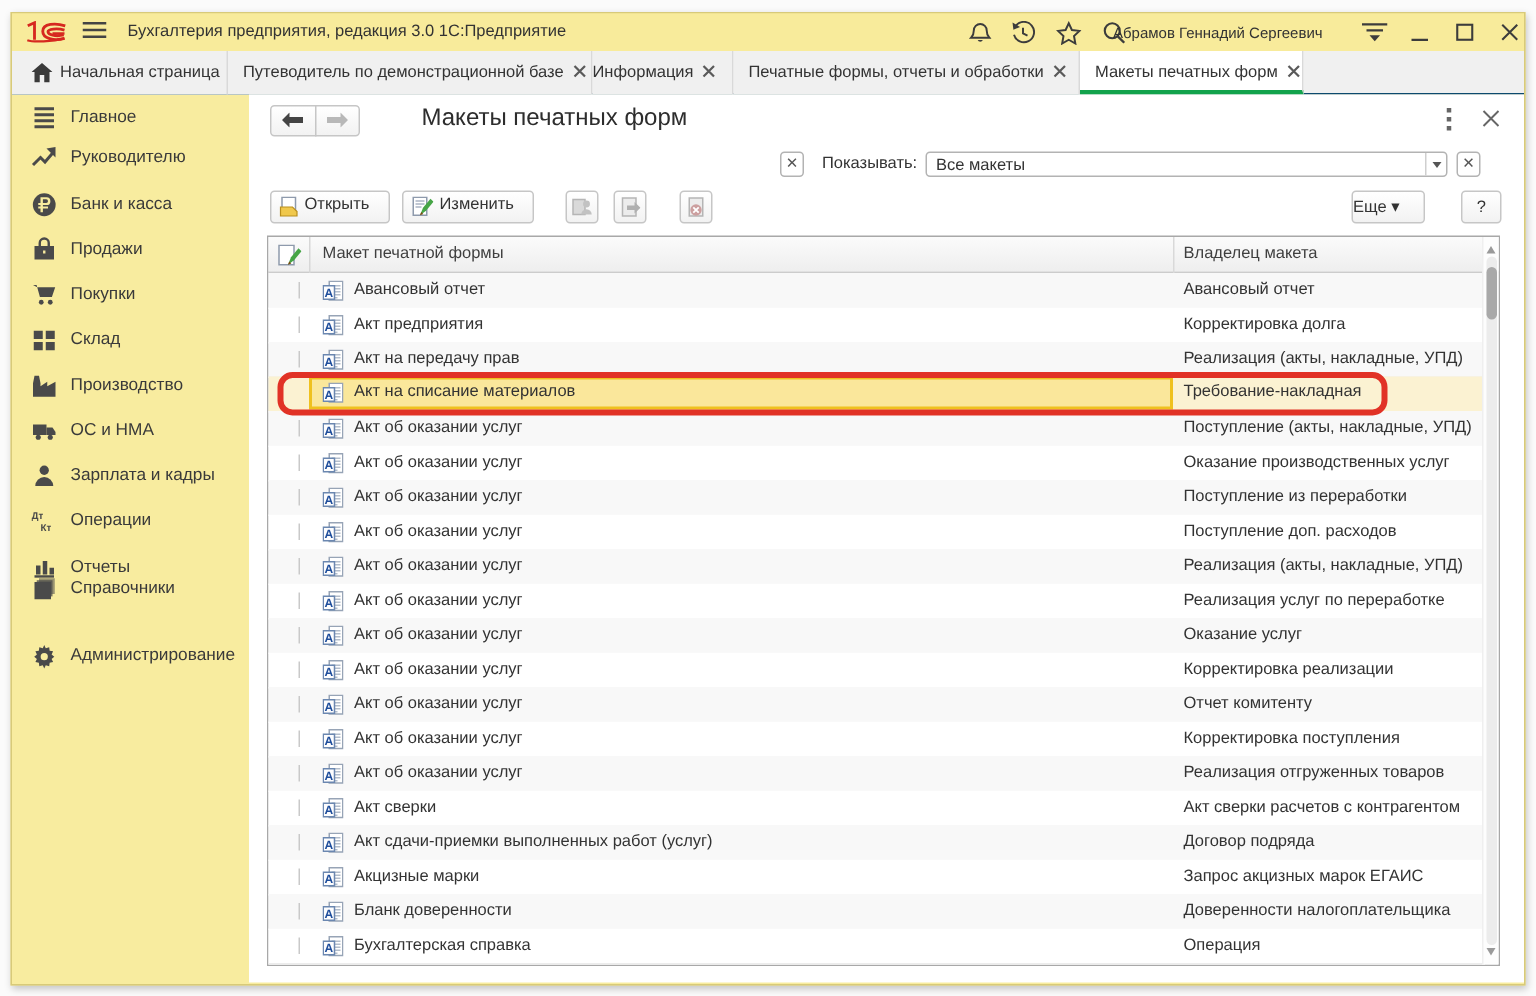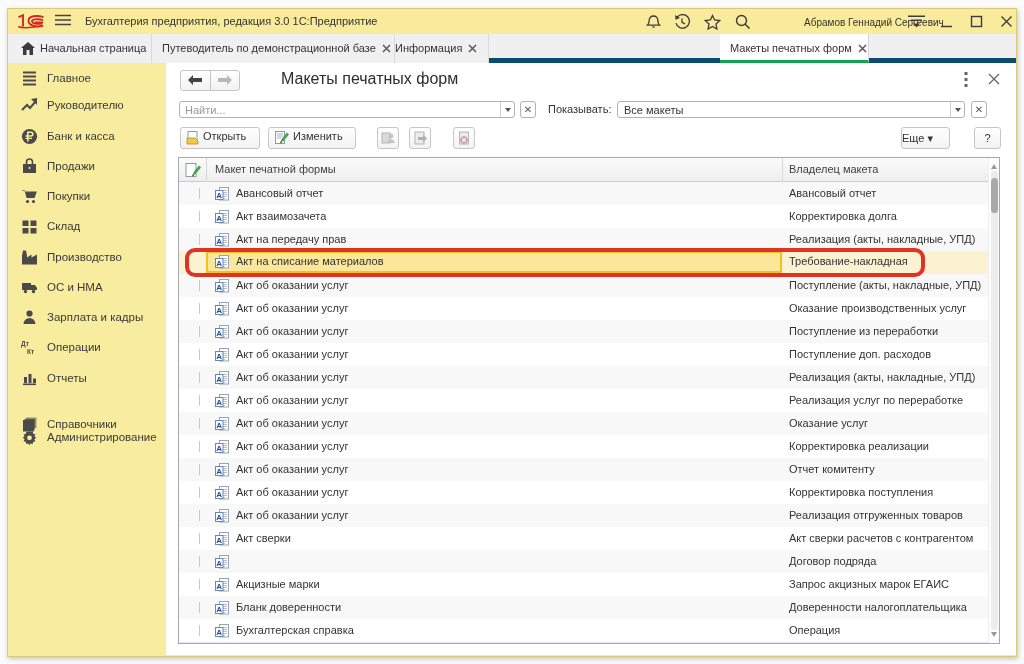--- a/index.html
+++ b/index.html
@@ -3,21 +3,21 @@
 <meta charset="utf-8">
 <style>
 * { margin:0; padding:0; box-sizing:border-box; }
 html,body { width:1024px; height:664px; background:#fbfbfb; font-family:"Liberation Sans", sans-serif; overflow:hidden; }
 .abs { position:absolute; }
 #win { position:absolute; left:7px; top:8px; width:1010px; height:649px; background:#f8ec9f; border:1px solid #d8ca79; box-shadow:1px 2px 5px rgba(0,0,0,.22); }
 
 #titlebar { position:absolute; left:0; top:0; width:100%; height:25px; background:#f8eb9b; }
 #titlebar .ttl { position:absolute; left:77px; top:6px; font-size:11px; color:#333; }
 
-#tabbar { position:absolute; left:0; top:25px; width:100%; height:29px; background:#f0f0f0; border-bottom:5px solid #0c4a6e; }
+#tabbar { position:absolute; left:0; top:25px; width:100%; height:29px; background:#f0f0f0; border-bottom:1px solid #0c4a6e; }
 .tab { position:absolute; top:0; height:29px; background:#f0f0f0; border-right:1px solid #d9d9d9; font-size:11px; color:#333; line-height:29px; white-space:nowrap; }
 .tab .x { margin-left:6px; }
 .tab .x svg { display:inline-block; vertical-align:-0.5px; }
 .tab.active { background:#fff; border-bottom:3px solid #12a34c; }
 
 #side { position:absolute; left:0; top:54px; width:200px; bottom:0; }
 .sitem { position:absolute; left:0; width:169px; height:30px; }
 .sitem .ic { position:absolute; left:13px; top:5px; width:17px; height:17px; }
 .sitem .tx { position:absolute; left:39px; top:7px; font-size:11.5px; color:#3a3a3a; }
 
@@ -69,21 +69,21 @@
         <path fill="#3c3c3c" d="M1 1 L1.6 5.8 L6 4 Z"></path>
         <path fill="none" stroke="#3c3c3c" stroke-width="1.3" d="M8 4.5 V8.3 L11 9.8"></path>
       </svg>
     <svg class="abs" style="left:696px;top:5px" width="17" height="16" viewBox="0 0 17 16">
         <path fill="none" stroke="#3c3c3c" stroke-width="1.3" d="M8.5 1.5 L10.6 6 L15.6 6.6 L12 10 L12.9 15 L8.5 12.5 L4.1 15 L5 10 L1.4 6.6 L6.4 6 Z"></path>
       </svg>
     <svg class="abs" style="left:727px;top:5px" width="16" height="16" viewBox="0 0 16 16">
         <circle cx="6.5" cy="6.5" r="5" fill="none" stroke="#3c3c3c" stroke-width="1.4"></circle>
         <path stroke="#3c3c3c" stroke-width="1.6" d="M10.2 10.2 L14.5 14.5"></path>
       </svg>
-    <div class="abs" style="left:796px;top:8px;font-size:10px;color:#333;">Абрамов Геннадий Сергеевич</div>
+    <div class="abs" style="left:734px;top:8px;font-size:10px;color:#333;">Абрамов Геннадий Сергеевич</div>
     <svg class="abs" style="left:900px;top:6px" width="17" height="13" viewBox="0 0 17 13">
         <g stroke="#3c3c3c" stroke-width="1.5">
           <path d="M0 1.2h17M3 5.2h11"></path>
         </g>
         <path fill="#3c3c3c" d="M5 8.5 h7 L8.5 12.5 Z"></path>
       </svg>
     <svg class="abs" style="left:932px;top:6px" width="13" height="13" viewBox="0 0 13 13">
         <path stroke="#3c3c3c" stroke-width="1.5" d="M1 11.5 h11"></path>
       </svg>
     <svg class="abs" style="left:962px;top:6px" width="13" height="13" viewBox="0 0 13 13">
@@ -105,20 +105,25 @@
     <div class="tab" style="left:144px;width:243px;"><span style="margin-left:10px">Путеводитель по демонстрационной базе</span><span class="x"><svg width="9" height="9" viewBox="0 0 9 9">
             <g stroke="#5a5a5a" stroke-width="1.5">
               <path d="M1 1 L8 8 M8 1 L1 8"></path>
             </g>
           </svg></span></div>
     <div class="tab" style="left:387px;width:94px;"><span style="">Информация</span><span class="x"><svg width="9" height="9" viewBox="0 0 9 9">
             <g stroke="#5a5a5a" stroke-width="1.5">
               <path d="M1 1 L8 8 M8 1 L1 8"></path>
             </g>
           </svg></span></div>
+    <div class="tab" style="left:481px;width:231px;"><span style="margin-left:10px">Печатные формы, отчеты и обработки</span><span class="x"><svg width="9" height="9" viewBox="0 0 9 9">
+            <g stroke="#5a5a5a" stroke-width="1.5">
+              <path d="M1 1 L8 8 M8 1 L1 8"></path>
+            </g>
+          </svg></span></div>
     <div class="tab active" style="left:712px;width:149px;"><span style="margin-left:10px">Макеты печатных форм</span><span class="x"><svg width="9" height="9" viewBox="0 0 9 9">
             <g stroke="#5a5a5a" stroke-width="1.5">
               <path d="M1 1 L8 8 M8 1 L1 8"></path>
             </g>
           </svg></span></div>
   </div>
   <div class="abs" style="left:158px;top:54px;width:10px;height:592px;background:#fff;"></div>
   <div id="side">
     <div class="sitem" style="top:2px;">
         <div class="ic">
@@ -230,21 +235,21 @@
             <g fill="#4a4a4a">
               <rect x="2" y="13.5" width="13" height="1.6"></rect>
               <rect x="3" y="7" width="3" height="6"></rect>
               <rect x="7.5" y="4" width="3" height="9"></rect>
               <rect x="12" y="8.5" width="3" height="4.5"></rect>
             </g>
           </svg>
         </div>
         <div class="tx">Отчеты</div>
       </div>
-    <div class="sitem" style="top:348px;">
+    <div class="sitem" style="top:316px;">
         <div class="ic">
           <svg width="17" height="17" viewBox="0 0 17 17">
             <g fill="#4a4a4a">
               <rect x="5" y="1.5" width="10.5" height="10.5" opacity="0.55"></rect>
               <rect x="3.5" y="2.8" width="10.5" height="10.8" opacity="0.75"></rect>
               <rect x="2" y="4" width="11" height="11.5"></rect>
             </g>
           </svg>
         </div>
         <div class="tx">Справочники</div>
@@ -276,24 +281,20 @@
           <rect x="0.5" y="7" width="3" height="3"></rect>
           <rect x="0.5" y="13" width="3" height="3"></rect>
         </g>
       </svg>
     <svg class="abs" style="left:812px;top:10px" width="12" height="12" viewBox="0 0 12 12">
         <g stroke="#666" stroke-width="1.3">
           <path d="M1 1 L11 11 M11 1 L1 11"></path>
         </g>
       </svg>
 
-    <div class="fld" style="left:3px;top:38px;width:336px;">
-      <div class="abs" style="left:5px;top:2px;font-size:11px;color:#999;">Найти...</div>
-      <div class="dd"></div>
-    </div>
     <div class="xbtn" style="left:344px;top:38px;">✕</div>
     <div class="abs" style="left:372px;top:40px;font-size:11px;color:#333;">Показывать:</div>
     <div class="fld" style="left:441px;top:38px;width:348px;">
       <div class="abs" style="left:6px;top:2px;font-size:11px;color:#333;">Все макеты</div>
       <div class="dd"></div>
     </div>
     <div class="xbtn" style="left:795px;top:38px;">✕</div>
 
     <div class="btn" style="left:4px;top:64px;width:80px;height:22px;"></div>
     <div class="btn" style="left:92px;top:64px;width:88px;height:22px;"></div>
@@ -360,21 +361,21 @@
     <div class="row" style="top:47px;">
             <div class="tick"></div>
             <svg class="docic" width="14" height="14" viewBox="0 0 14 14">
               <rect x="4.5" y="0.5" width="9" height="12.5" fill="#fff" stroke="#97a4b6" stroke-width="1"></rect>
               <g stroke="#b3bdcb" stroke-width="1">
                 <path d="M6 3.5 h6 M6 5.5 h6 M6 7.5 h6 M6 9.5 h6 M6 11.5 h4"></path>
               </g>
               <rect x="0.5" y="3.5" width="7.5" height="9" fill="#fdfdfe" stroke="#6b87b0" stroke-width="1"></rect>
               <text x="1.3" y="10.8" font-family="Liberation Sans" font-size="8" font-weight="bold" fill="#1f4e9c">А</text>
             </svg>
-            <div class="c2">Акт взаимозачета</div>
+            <div class="c2">Акт предприятия</div>
             <div class="c3">Корректировка долга</div>
           </div>
     <div class="row alt" style="top:70px;">
             <div class="tick"></div>
             <svg class="docic" width="14" height="14" viewBox="0 0 14 14">
               <rect x="4.5" y="0.5" width="9" height="12.5" fill="#fff" stroke="#97a4b6" stroke-width="1"></rect>
               <g stroke="#b3bdcb" stroke-width="1">
                 <path d="M6 3.5 h6 M6 5.5 h6 M6 7.5 h6 M6 9.5 h6 M6 11.5 h4"></path>
               </g>
               <rect x="0.5" y="3.5" width="7.5" height="9" fill="#fdfdfe" stroke="#6b87b0" stroke-width="1"></rect>
@@ -555,20 +556,21 @@
     <div class="row alt" style="top:392px;">
             <div class="tick"></div>
             <svg class="docic" width="14" height="14" viewBox="0 0 14 14">
               <rect x="4.5" y="0.5" width="9" height="12.5" fill="#fff" stroke="#97a4b6" stroke-width="1"></rect>
               <g stroke="#b3bdcb" stroke-width="1">
                 <path d="M6 3.5 h6 M6 5.5 h6 M6 7.5 h6 M6 9.5 h6 M6 11.5 h4"></path>
               </g>
               <rect x="0.5" y="3.5" width="7.5" height="9" fill="#fdfdfe" stroke="#6b87b0" stroke-width="1"></rect>
               <text x="1.3" y="10.8" font-family="Liberation Sans" font-size="8" font-weight="bold" fill="#1f4e9c">А</text>
             </svg>
+            <div class="c2">Акт сдачи-приемки выполненных работ (услуг)</div>
             <div class="c3">Договор подряда</div>
           </div>
     <div class="row" style="top:415px;">
             <div class="tick"></div>
             <svg class="docic" width="14" height="14" viewBox="0 0 14 14">
               <rect x="4.5" y="0.5" width="9" height="12.5" fill="#fff" stroke="#97a4b6" stroke-width="1"></rect>
               <g stroke="#b3bdcb" stroke-width="1">
                 <path d="M6 3.5 h6 M6 5.5 h6 M6 7.5 h6 M6 9.5 h6 M6 11.5 h4"></path>
               </g>
               <rect x="0.5" y="3.5" width="7.5" height="9" fill="#fdfdfe" stroke="#6b87b0" stroke-width="1"></rect>

